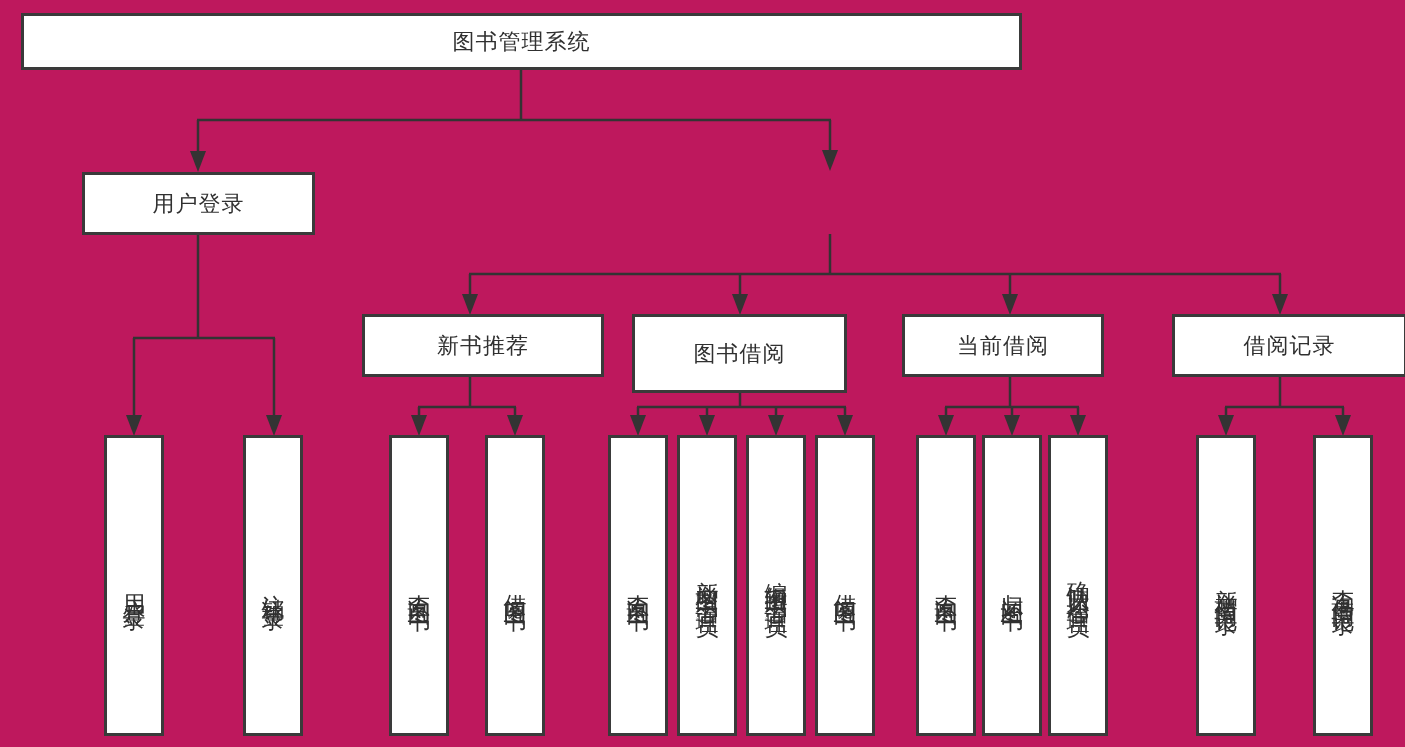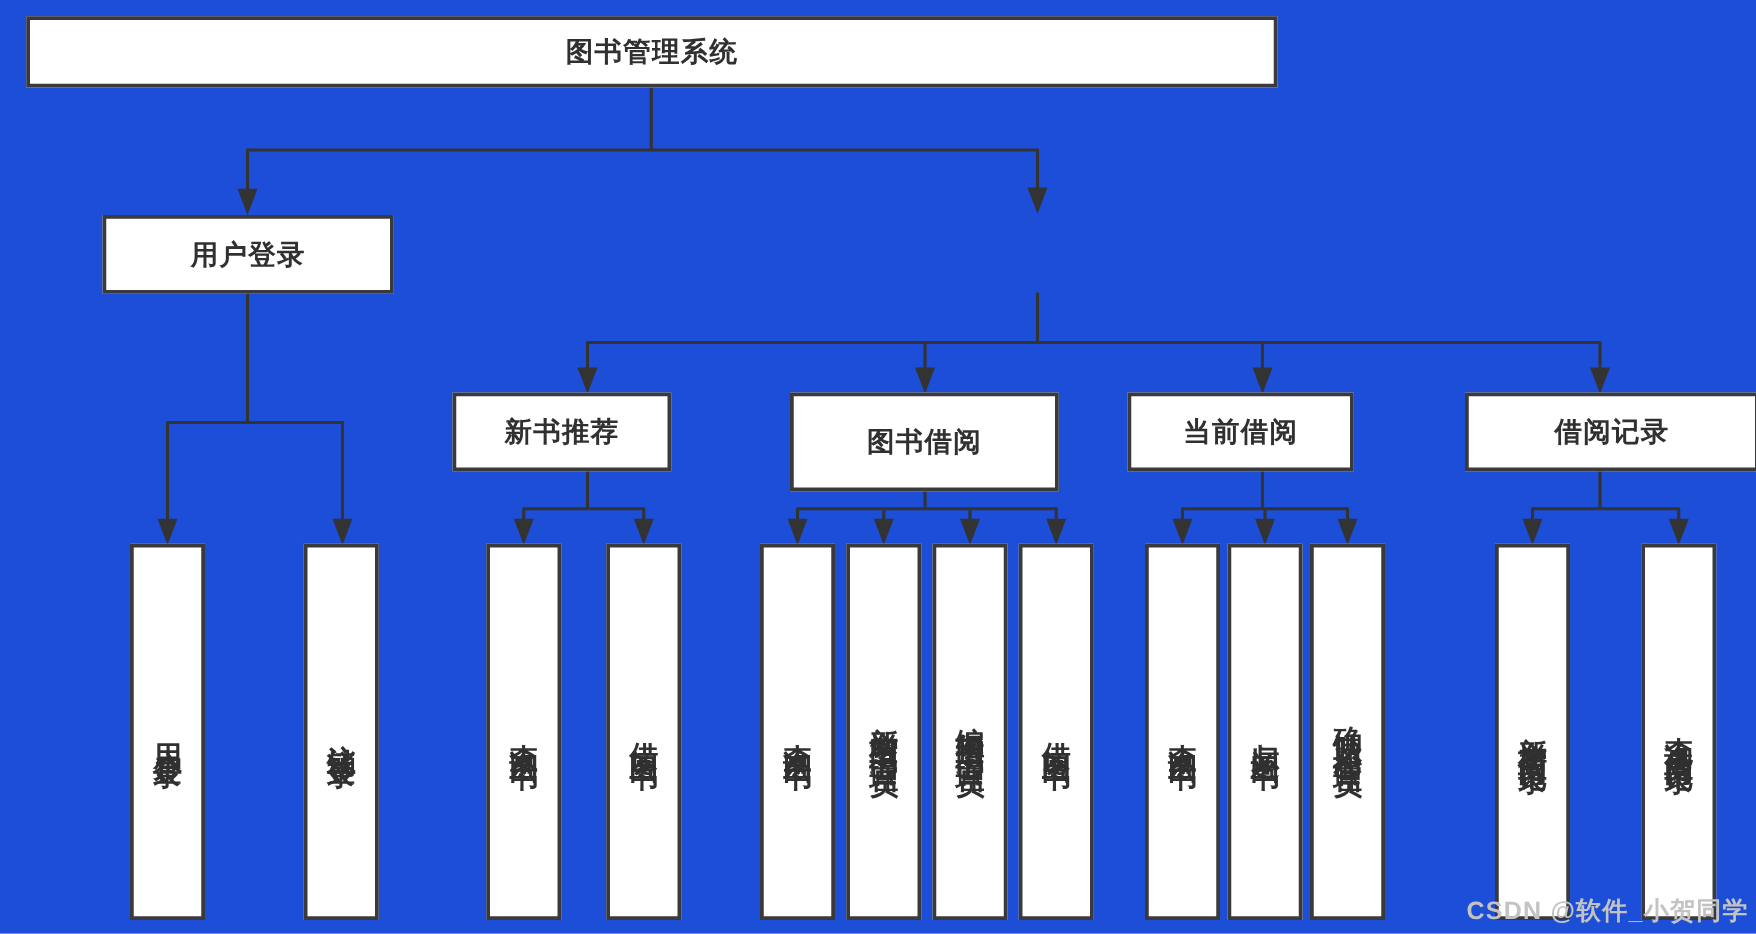--- a/index.html
+++ b/index.html
@@ -1,20 +1,20 @@
 <!DOCTYPE html>
 <html><head>
 <meta charset="utf-8">
 <style>
   * { margin:0; padding:0; box-sizing:border-box; }
   html,body { background:#ffffff; }
   body { font-family:"Liberation Sans", sans-serif; }
   .canvas {
     position:relative; width:1405px; height:747px;
-    background:#1d4ed8; overflow:hidden;font-weight:bold;
+    background:#be185d; overflow:hidden;
   }
   svg.connectors { position:absolute; left:0; top:0; width:1405px; height:747px; }
   .box {
     position:absolute; background:#ffffff; border:3px solid #3a3a3a;
     display:flex; align-items:center; justify-content:center;
     color:#303030;
   }
   .h-box span { font-size:22px; letter-spacing:1px; white-space:nowrap; }
   .leaf { width:60px; height:301px; top:435px; }
   .leaf span {
@@ -122,27 +122,27 @@
   </svg>
 
   <div class="box h-box" style="left:21px; top:13px; width:1001px; height:57px;">
     <span>图书管理系统</span>
   </div>
 
   <div class="box h-box" style="left:82px; top:172px; width:233px; height:63px;">
     <span>用户登录</span>
   </div>
 
-  <div class="box h-box" style="left:362px; top:314px; width:175px; height:63px;">
+  <div class="box h-box" style="left:362px; top:314px; width:242px; height:63px;">
     <span>新书推荐</span>
   </div>
   <div class="box h-box" style="left:632px; top:314px; width:215px; height:79px;">
     <span>图书借阅</span>
   </div>
-  <div class="box h-box" style="left:902px; top:314px; width:181px; height:63px;text-align:right;">
+  <div class="box h-box" style="left:902px; top:314px; width:202px; height:63px;text-align:right;">
     <span>当前借阅</span>
   </div>
   <div class="box h-box" style="left:1172px; top:314px; width:235px; height:63px;">
     <span>借阅记录</span>
   </div>
 
   <div class="box leaf" style="left:104px;">
     <span>用户登录</span>
   </div>
   <div class="box leaf" style="left:243px;">
@@ -179,15 +179,14 @@
     <span>确认归还（管理员）</span>
   </div>
 
   <div class="box leaf" style="left:1196px;">
     <span>新增借阅记录</span>
   </div>
   <div class="box leaf" style="left:1313px;">
     <span>查询借阅记录</span>
   </div>
 
-  <div class="watermark">CSDN @软件_小贺同学</div>
 
 </div>
 
 </body></html>

